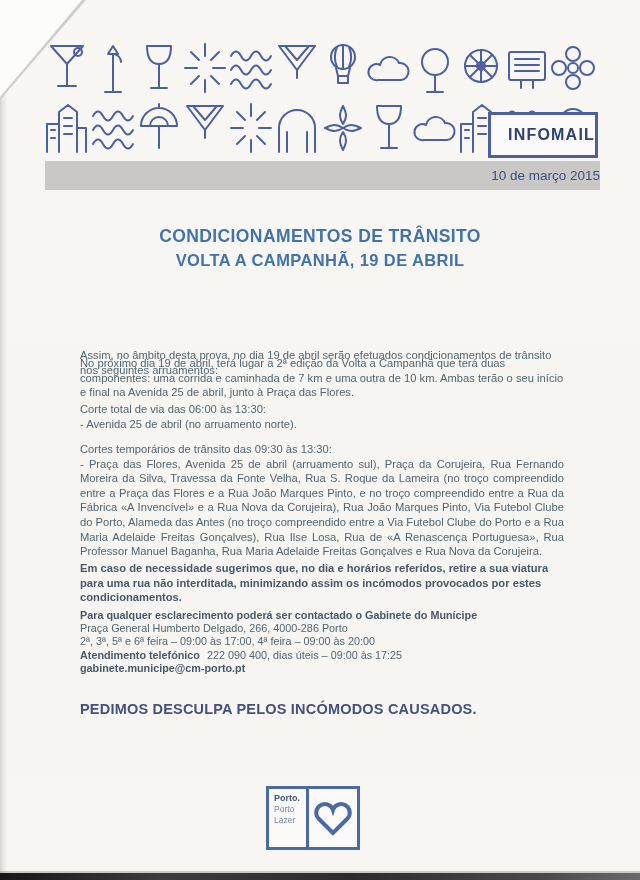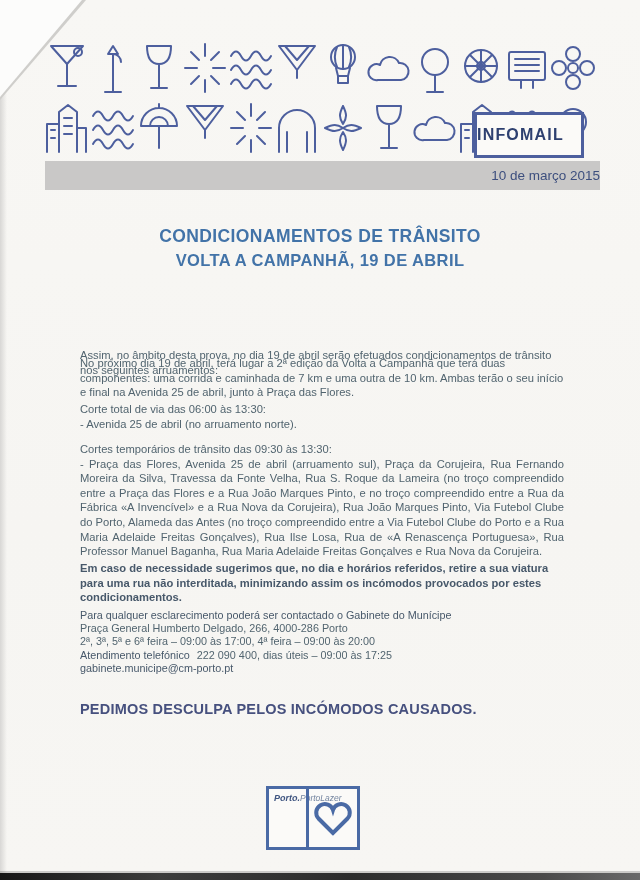--- a/index.html
+++ b/index.html
@@ -34,23 +34,23 @@
     background:rgba(120,120,120,.35);
   }
 
   
   .masthead {
     position:absolute; left:45px; top:38px; width:555px; height:122px;
     color:var(--art-blue,#4d5f9e);
   }
   .masthead svg { display:block; width:100%; height:100%; }
   .infomail-box {
-    position:absolute; right:56px; top:112px; width:104px; height:40px;
+    position:absolute; right:42px; top:112px; width:104px; height:40px;
     background:#fbfaf8; border:3px solid var(--art-blue,#4d5f9e);
-    display:flex; align-items:center; justify-content:flex-start;
+    display:flex; align-items:center; justify-content:flex-end;
   }
   .infomail-box span {
     font-size:16px; font-weight:bold; letter-spacing:1.2px;
     color:var(--ink-navy,#2e4070);
   }
   .datebar {
     position:absolute; left:45px; top:161px; width:555px; height:29px;
     background:var(--bar-gray,#c9c8c7);
     display:flex; align-items:center; justify-content:flex-end;
     box-sizing:border-box; padding-right:0;
@@ -71,40 +71,39 @@
     font-size:11.2px; line-height:14.6px; color:var(--body-ink,#51646f);
   }
   .para-intro    { top:312px;margin-top:44px; }
   .para-scope    { top:348px; }
   .block-total   { top:402px; }
   .block-temp    { top:442px; }
   .block-temp .long { text-align:justify; }
   .para-advisory { top:561px; font-weight:bold; color:var(--bold-ink,#47586a); }
 
   .contact { top:609px; font-size:10.8px; line-height:13.2px; color:var(--body-ink,#51646f); }
-  .contact .b { font-weight:normal; color:var(--bold-ink,#47586a); }
+  .contact .b { font-weight:bold; color:var(--bold-ink,#47586a); }
   .contact .gap { margin-left:4px; }
 
   .closing {
     position:absolute; left:80px; top:701px;
     font-size:14.5px; font-weight:800; letter-spacing:.2px;
     color:var(--closing-ink,#46507e);
   }
 
   
   .logo {
     position:absolute; left:266px; top:786px; width:88px; height:58px;
     border:3px solid var(--logo-blue,#4a6aa5); background:#fbfaf8;
     display:flex;
   }
   .logo .cell-text {
     width:42%; box-sizing:border-box; padding:4px 2px 2px 5px;
-    display:flex; flex-direction:row;
+    display:flex; flex-direction:column;
     color:var(--logo-blue,#4a6aa5);
-    font-style:italic;
   }
   .logo .cell-text .l1 { font-size:9px; font-weight:bold; line-height:11px; color:#3f5580;}
   .logo .cell-text .l2, .logo .cell-text .l3 { font-size:8.5px; line-height:10.5px; color:#7485a0; }
   .logo .cell-heart {
     flex:1; border-left:3px solid var(--logo-blue,#4a6aa5);
     display:flex; align-items:center; justify-content:center;
   }
   .logo .cell-heart svg { width:40px; height:40px; }
 </style>
 </head>

